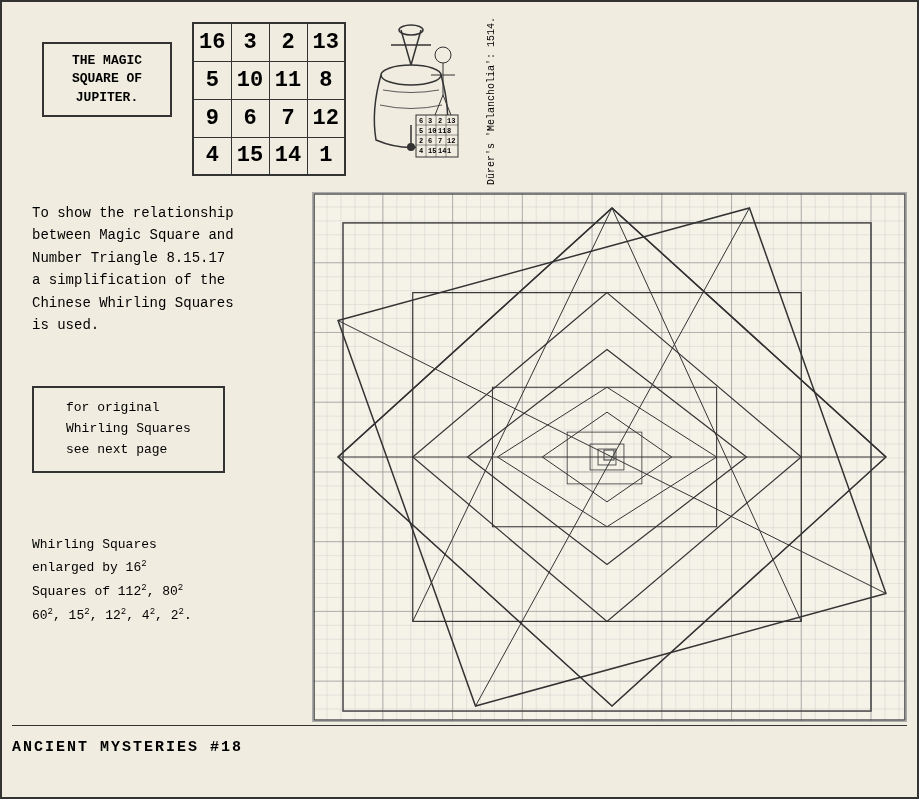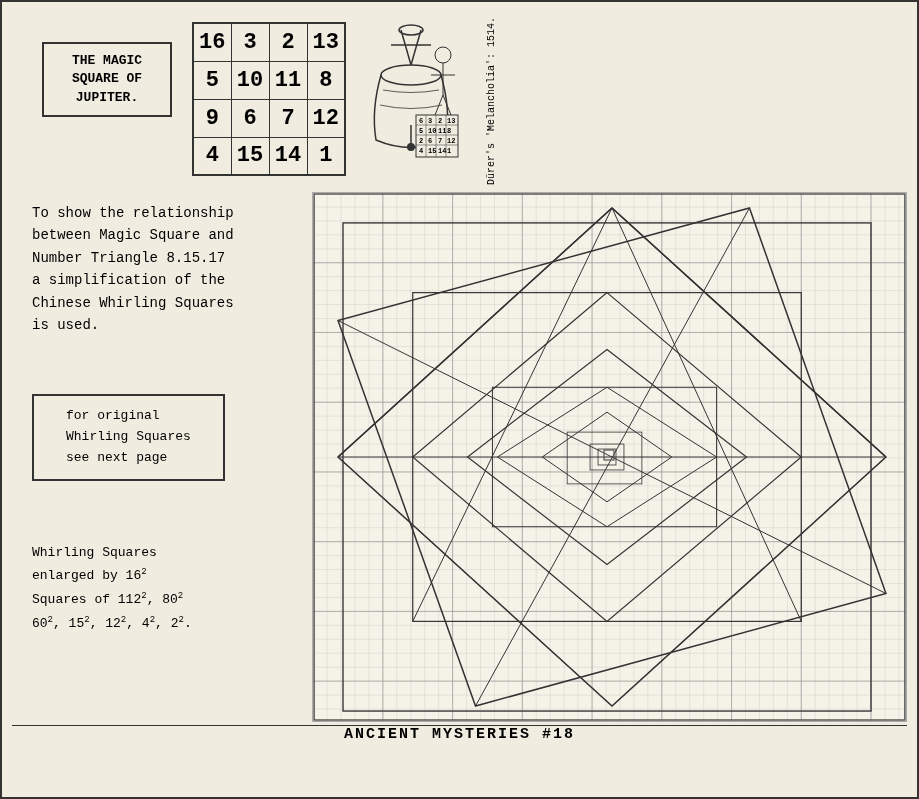--- a/index.html
+++ b/index.html
@@ -104,21 +104,21 @@
     .left-panel {
       width: 300px;
       padding: 10px 20px;
       flex-shrink: 0;
     }
 
     .intro-text {
       font-family: 'Courier New', Courier, monospace;
       font-size: 14px;
       line-height: 1.6;
-      margin-bottom: 28px;
+      margin-bottom: 20px;
     }
 
     .note-box {
       border: 2px solid #333;
       padding: 10px 32px;
       font-family: 'Courier New', Courier, monospace;
       font-size: 13px;
       line-height: 1.6;
       margin-top: 30px;
       display: inline-block;
@@ -143,26 +143,26 @@
     .grid-canvas {
       position: absolute;
       top: 0;
       left: 0;
       width: 100%;
       height: 100%;
     }
 
     
     .footer {
-      text-align: center;
+      text-align: left;
       font-family: 'Courier New', Courier, monospace;
       font-size: 15px;
       font-weight: bold;
       letter-spacing: 2px;
-      padding: 0 0;
+      padding: 13px 0;
       border-top: 1px solid #333;
       margin-top: 3px;
     }
 
     sup {
       font-size: 9px;
       vertical-align: super;
     }
   </style>
 </head>

